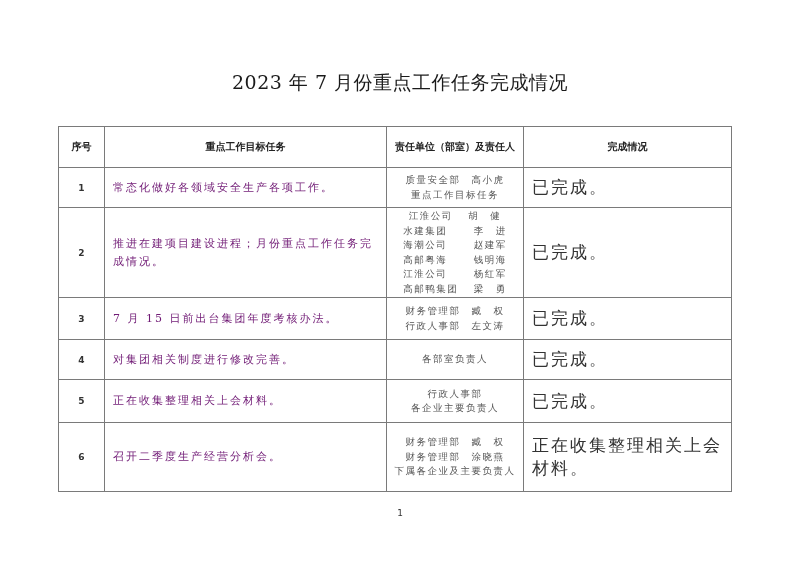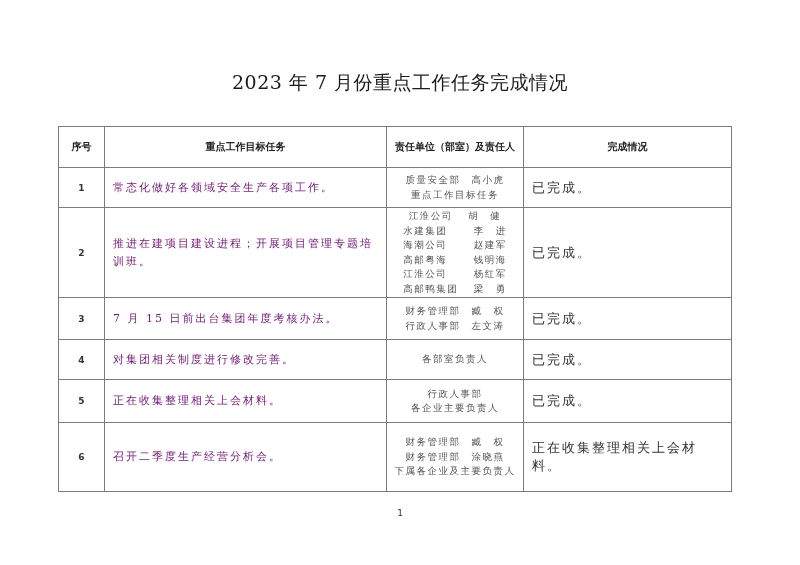--- a/index.html
+++ b/index.html
@@ -12,21 +12,21 @@
   table.tasks td, table.tasks th { border: 1px solid #7a7a7a; padding: 0; vertical-align: middle; }
   table.tasks th { font-weight: bold; font-size: 10px; text-align: center; height: 40px;
                    font-family: "DejaVu Sans", sans-serif; color: #222; }
   .c-no { width: 46px; }
   .c-task { width: 282px; }
   .c-owner { width: 137px; }
   .c-status { width: 208px; }
   td.no { text-align: center; font-size: 9px; font-family: "DejaVu Sans", sans-serif; font-weight: bold; color: #333; }
   td.task { font-size: 11px; padding: 0 8px !important; letter-spacing: 2px; line-height: 18px; color: #701a75; }
   td.owner { text-align: center; font-size: 9.5px; line-height: 14.5px; letter-spacing: 1.5px; color: #555; }
-  td.status { font-size: 13px; padding: 0 8px !important; letter-spacing: 2px; color: #333; }
+  td.status { font-size: 17px; padding: 0 8px !important; letter-spacing: 2px; color: #333; }
   .owner-line { display: block; white-space: pre; }
   .pagenum { position: absolute; top: 508px; left: 0; width: 800px; text-align: center;
              font-size: 9px; font-family: "DejaVu Sans", sans-serif; color: #333; }
 </style>
 </head>
 <body>
 
 <div class="title">2023 年 7 月份重点工作任务完成情况</div>
 
 <table class="tasks">
@@ -49,21 +49,21 @@
       <td class="no">1</td>
       <td class="task">常态化做好各领域安全生产各项工作。</td>
       <td class="owner">
         <span class="owner-line">质量安全部　高小虎</span>
         <span class="owner-line">重点工作目标任务</span>
       </td>
       <td class="status">已完成。</td>
     </tr>
     <tr style="height:90px">
       <td class="no">2</td>
-      <td class="task">推进在建项目建设进程；开展项目管理专题培训班。</td>
+      <td class="task">推进在建项目建设进程；月份重点工作任务完成情况。</td>
       <td class="owner">
         <span class="owner-line">江淮公司　 胡　健</span>
         <span class="owner-line">水建集团　　 李　进</span>
         <span class="owner-line">海潮公司　　 赵建军</span>
         <span class="owner-line">高邮粤海　　 钱明海</span>
         <span class="owner-line">江淮公司　　 杨红军</span>
         <span class="owner-line">高邮鸭集团　 梁　勇</span>
       </td>
       <td class="status">已完成。</td>
     </tr>

